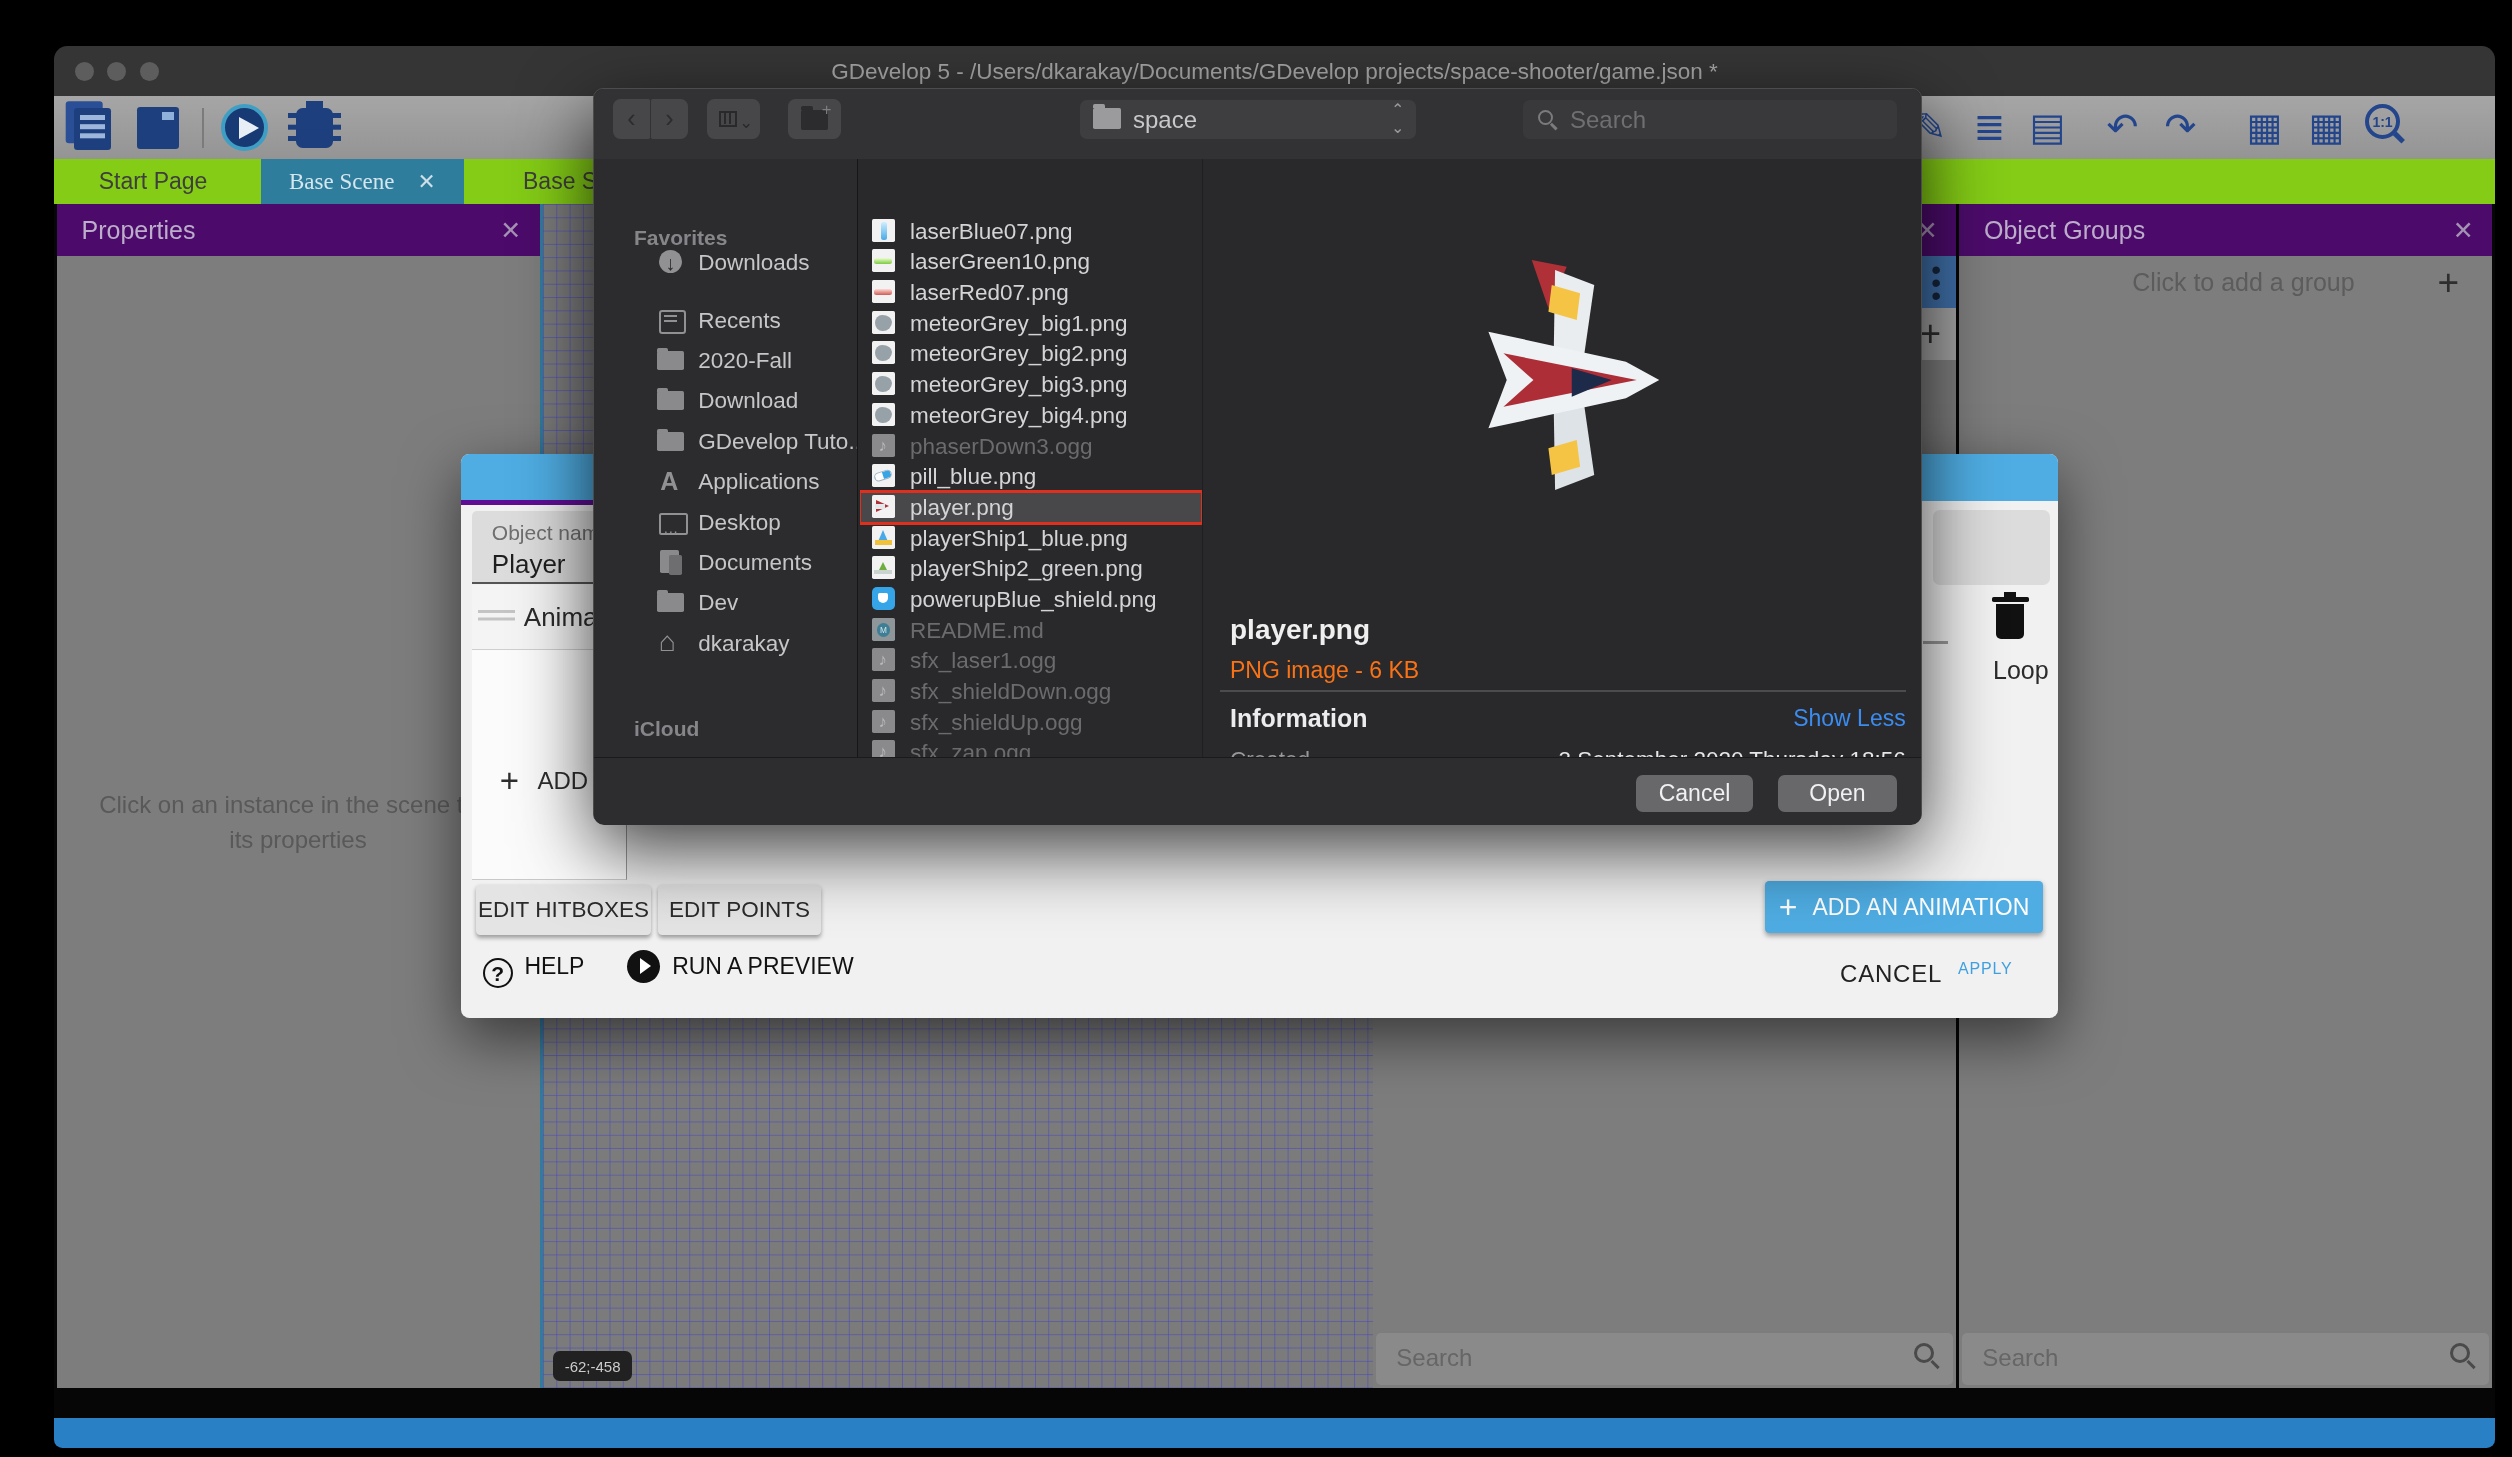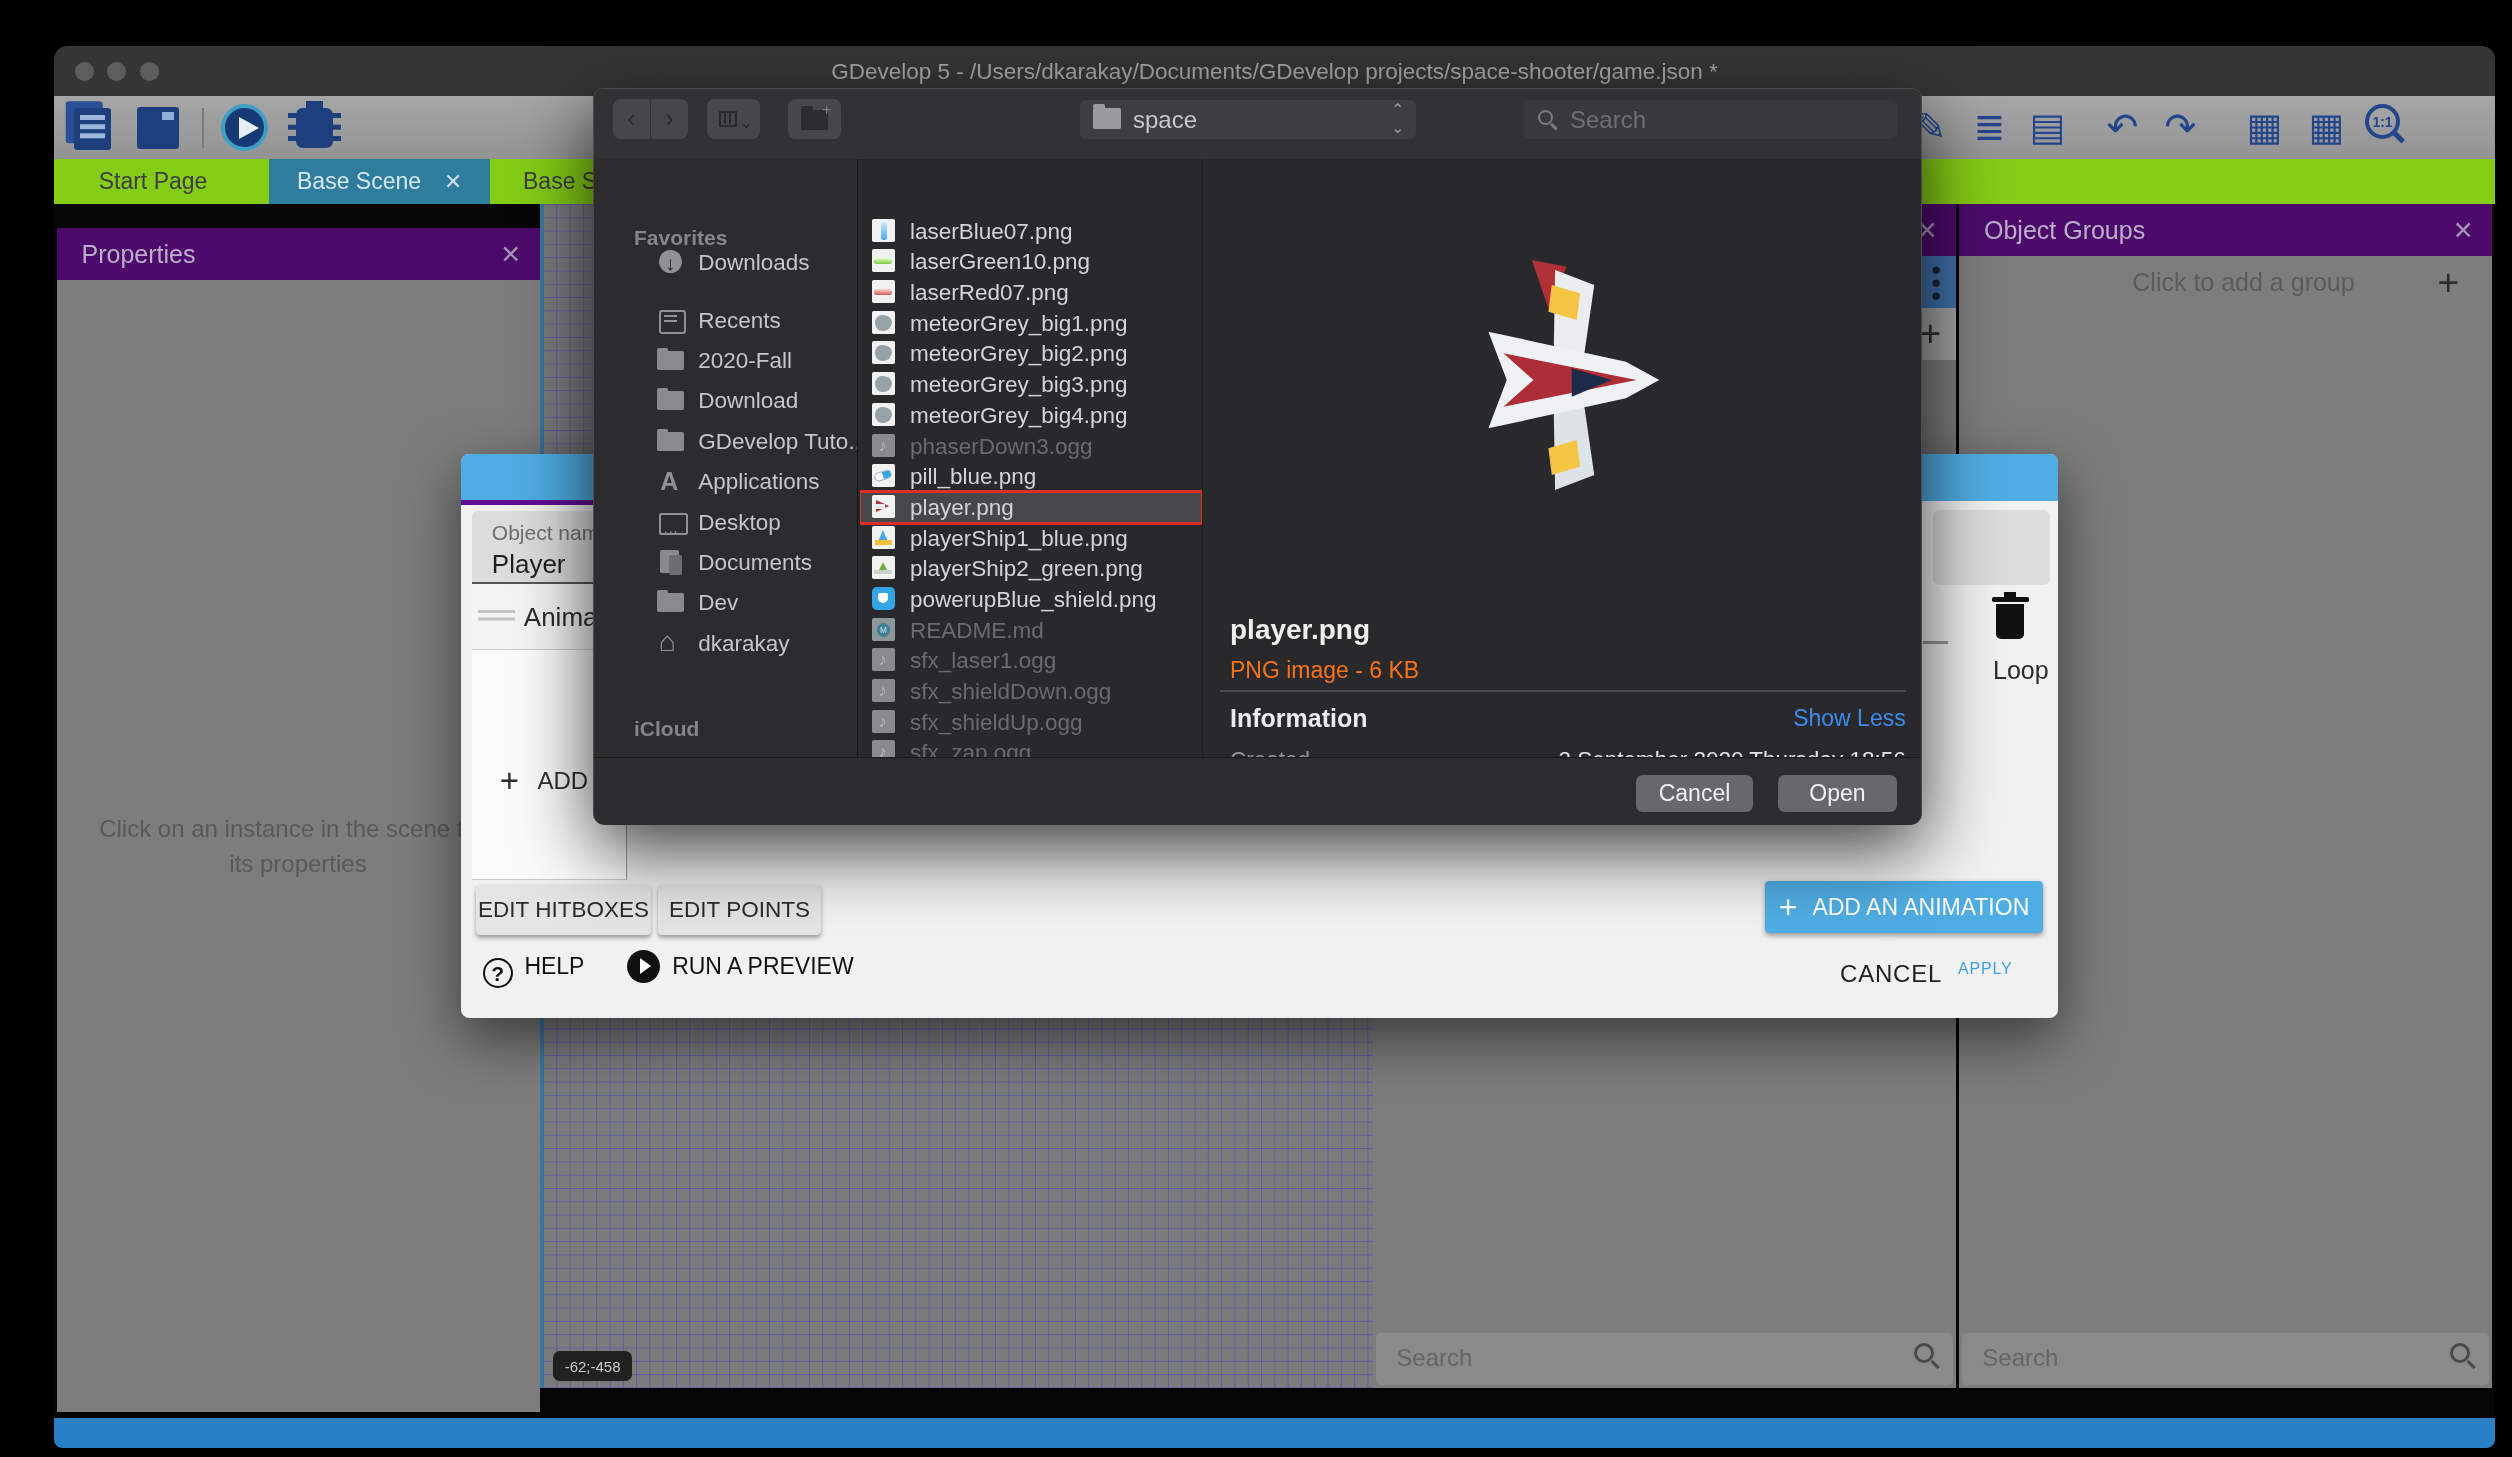--- a/index.html
+++ b/index.html
@@ -34,21 +34,21 @@
   
   #tabbar { left:0; top:113px; width:100%; height:45px; background:#84cc16; }
   .tab { position:absolute; top:0; height:45px; line-height:45px; padding:0 28px; font-size:23px; color:#3e3e3e; }
   .tab.active { background:#2e7d9c; color:#d5e6ee; }
   .tab .closex { color:#cfdfe8; margin-left:23px; font-size:21.7px; }
 
   
   .panel-header { position:absolute; left:0; top:0; width:100%; height:52px; background:#4c0b6b; color:#bcaecb; font-size:25px; line-height:52px; }
   .panel-header .ph-title { margin-left:25px; }
   .panel-header .ph-close { position:absolute; right:18.3px; top:0; color:#a493b3; font-size:25px; }
-  #properties-panel { left:2.5px; top:158px; width:483px; height:1184px; background:#7d7d7d;margin-top:24px; }
+  #properties-panel { left:2.5px; top:158px; width:483px; height:1184px; background:#7d7d7d; }
   #prop-empty { top:583px; width:100%; text-align:center; color:#595959; font-size:24px; line-height:35px; }
 
   #scene { left:486px; top:158px; width:887px; height:1184px; background:#7b7b7b;
     background-image:linear-gradient(rgba(70,70,195,.55) 0.8px, transparent 0.8px), linear-gradient(90deg, rgba(70,70,195,.55) 0.8px, transparent 0.8px);
     background-size:13.3px 13.3px; border-left:3.3px solid #2e7d9c; }
   #coord-badge { left:10px; bottom:6.7px; background:#212121; color:#cccccc; font-size:15px; padding:6.7px 11.7px; border-radius:6.7px; }
 
   #objects-panel { left:1319px; top:158px; width:583px; height:1184px; background:#7d7d7d; }
   #objects-row-selected { left:0; top:52px; width:100%; height:52px; background:#3f6fa8; }
   #objects-row-selected .dots { position:absolute; right:15px; top:6.7px; color:#16243a; font-size:28px; letter-spacing:0; line-height:13.3px; }
@@ -204,21 +204,21 @@
         <span class="tbicon rglyph" style="left: 2045px;">↶</span>
         <span class="tbicon rglyph" style="left: 2103px;">↷</span>
         <span class="tbicon rglyph" style="left: 2187px;">▦</span>
         <span class="tbicon rglyph" style="left: 2249px;">▦</span>
         <span class="tbicon rglyph icon-zoom11" style="left: 2311px;">1:1</span>
       </div>
   </div>
 
   <div id="tabbar" class="abs">
       <div class="tab" style="left: 16.7px;"><span>Start Page</span></div>
-      <div class="tab active" style="left: 215px;"><span>Base Scene</span><span class="closex">✕</span></div>
+      <div class="tab active" style="left: 207px; font-family: Liberation Serif, serif;"><span>Base Scene</span><span class="closex">✕</span></div>
       <div class="tab" style="left: 441px;"><span>Base Scene (Ev</span></div>
     </div>
 
   <div id="properties-panel" class="abs">
     <div class="panel-header">
       <span class="ph-title">Properties</span>
       <span class="ph-close">✕</span>
     </div>
     <div id="prop-empty" class="abs">
       <div>Click on an instance in the scene to d</div>

